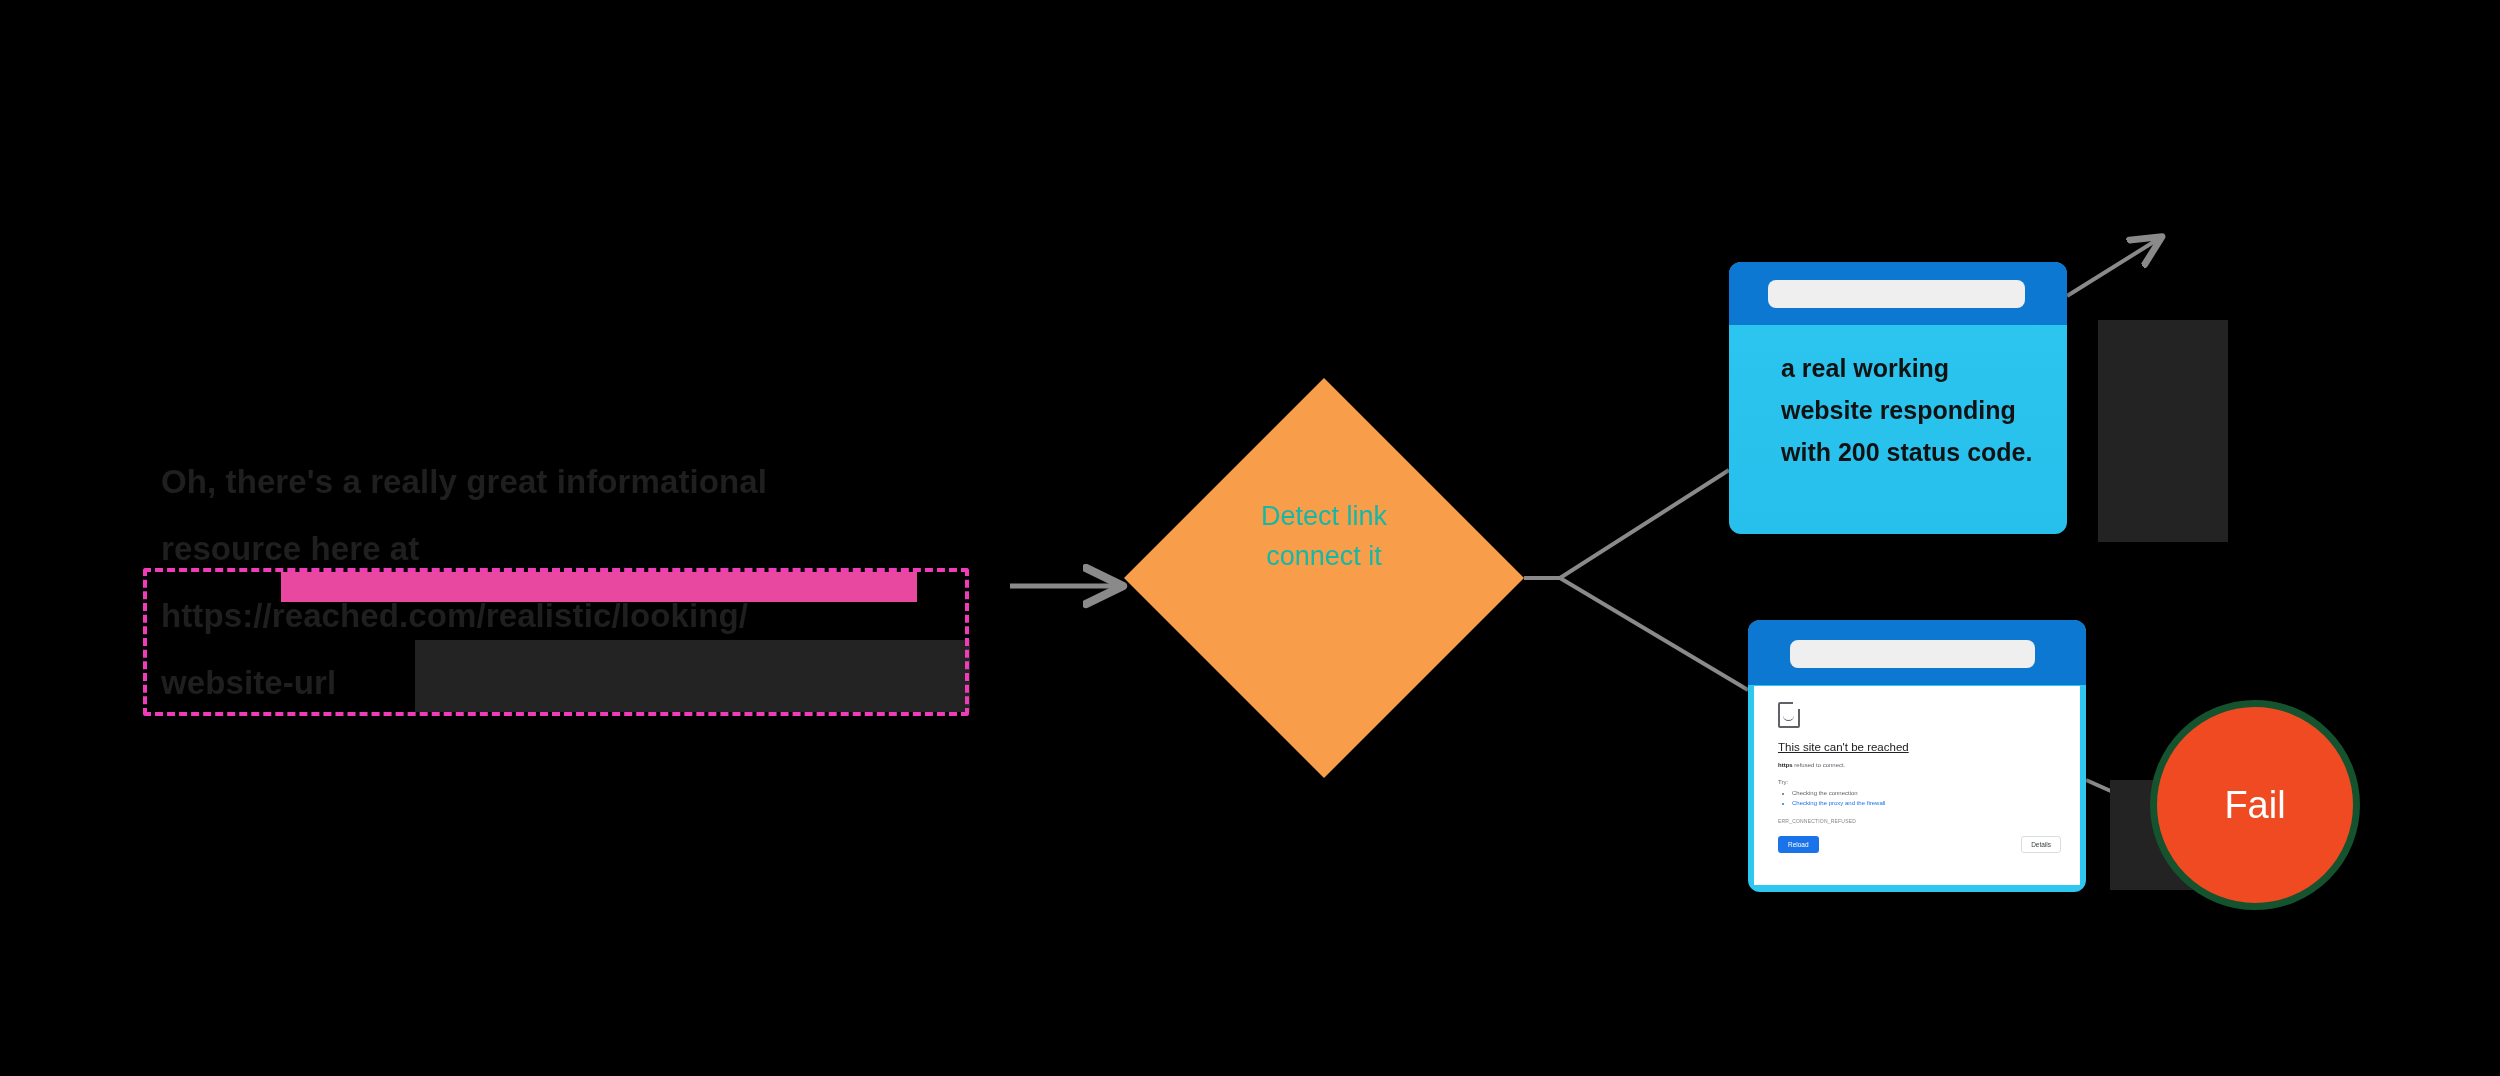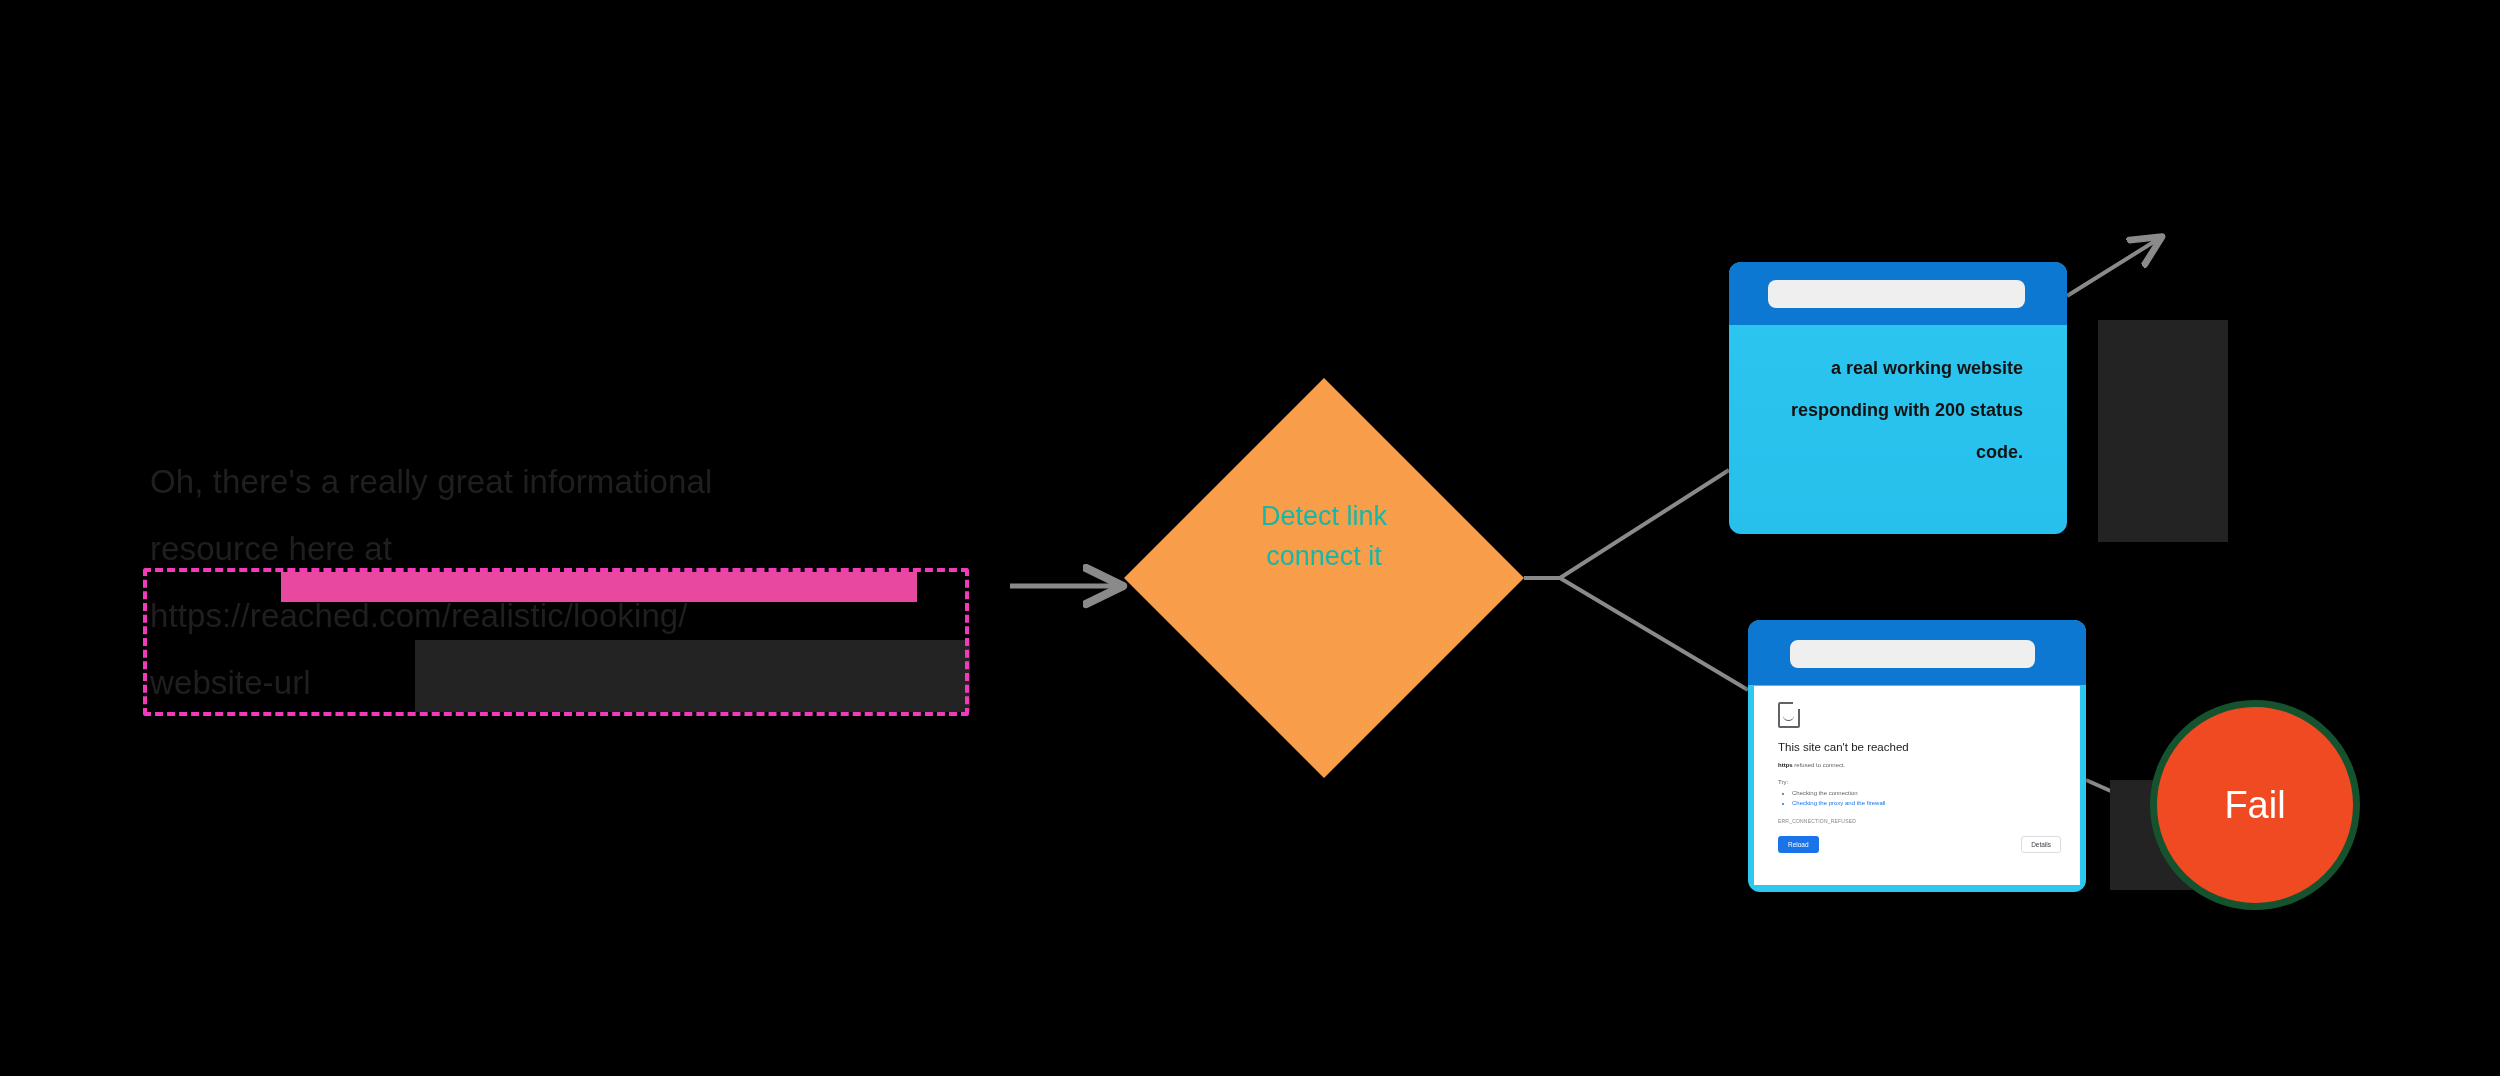--- a/index.html
+++ b/index.html
@@ -5,22 +5,22 @@
   html,body{margin:0;padding:0;background:#000;}
   body{
     width:2500px;height:1076px;position:relative;overflow:hidden;
     font-family:"Liberation Sans","DejaVu Sans",sans-serif;
   }
   .stage{position:absolute;inset:0;width:2500px;height:1076px;}
   svg.links{position:absolute;left:0;top:0;width:2500px;height:1076px;pointer-events:none;}
 
   
   #source-text-block{
-    position:absolute;left:150px;top:448px;width:800px;
-    font-size:33px;line-height:67px;color:#1f1f1f;letter-spacing:0.1px;
+    position:absolute;left:161px;top:448px;width:800px;
+    font-size:33px;line-height:67px;color:#1f1f1f;letter-spacing:0.1px;font-weight:bold;
   }
   #source-text-block .ln{display:block;white-space:nowrap;}
 
   
   .artifact{position:absolute;background:#232323;}
 
   
   #url-highlight-bar{
     position:absolute;left:281px;top:572px;width:636px;height:30px;
     background:#e8489f;
@@ -53,22 +53,22 @@
 
   
   #browser-success{
     left:1729px;top:262px;width:338px;height:272px;
     background:linear-gradient(180deg,#2ec7ef 0%,#2ac3ee 45%,#27c0ec 100%);
     box-shadow:0 2px 6px rgba(0,0,0,.5);
   }
   #browser-success .chrome-bar{height:63px;position:relative;}
   #browser-success .url-pill{position:absolute;left:39px;top:18px;width:257px;}
   #browser-success .card-body{
-    padding:22px 0 0 32px;width:262px;
-    font-size:18px;line-height:42px;font-weight:bold;color:#121212;text-align:right;
+    padding:22px 0 0 52px;width:262px;
+    font-size:25px;line-height:42px;font-weight:bold;color:#121212;
   }
 
   
   #browser-error{
     left:1748px;top:620px;width:338px;height:272px;
     background:#2ec7ef;
     box-shadow:0 2px 6px rgba(0,0,0,.5);
   }
   #browser-error .chrome-bar{height:65px;position:relative;}
   #browser-error .url-pill{position:absolute;left:42px;top:20px;width:245px;}
@@ -85,21 +85,21 @@
     position:relative;margin-bottom:12px;
   }
   #browser-error .sad-doc:before{
     content:"";position:absolute;right:-2px;top:-2px;border-style:solid;
     border-width:0 0 7px 7px;border-color:transparent transparent #fff #fff;
   }
   #browser-error .sad-doc:after{
     content:"";position:absolute;left:3px;top:10px;width:11px;height:6px;
     border-bottom:1.5px solid #5f6368;border-radius:0 0 6px 6px;
   }
-  #browser-error .err-title{font-size:11.5px;line-height:14px;margin-bottom:7px;}
+  #browser-error .err-title{font-size:11.5px;line-height:14px;margin-bottom:7px;text-decoration:underline;}
   #browser-error .err-sub{font-size:6px;line-height:9px;color:#5f6368;margin-bottom:8px;}
   #browser-error .err-sub b{color:#202124;}
   #browser-error .err-try{font-size:6px;line-height:9px;color:#5f6368;}
   #browser-error ul{margin:2px 0 0 0;padding-left:14px;}
   #browser-error li{font-size:6px;line-height:9.5px;color:#5f6368;}
   #browser-error li.link{color:#1a73e8;}
   #browser-error .err-code{
     font-size:5px;line-height:8px;color:#80868b;margin-top:9px;letter-spacing:.2px;
   }
   #browser-error .btn-row{

